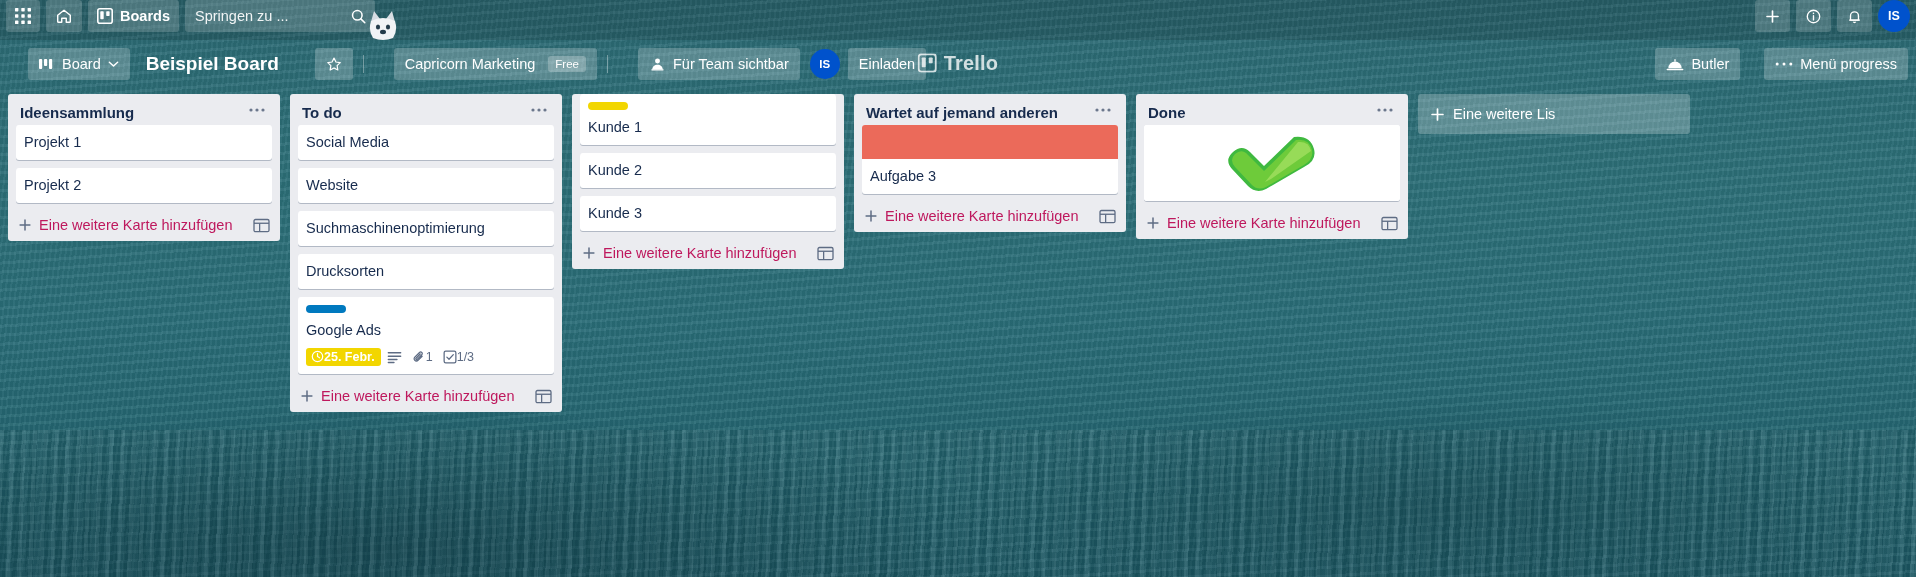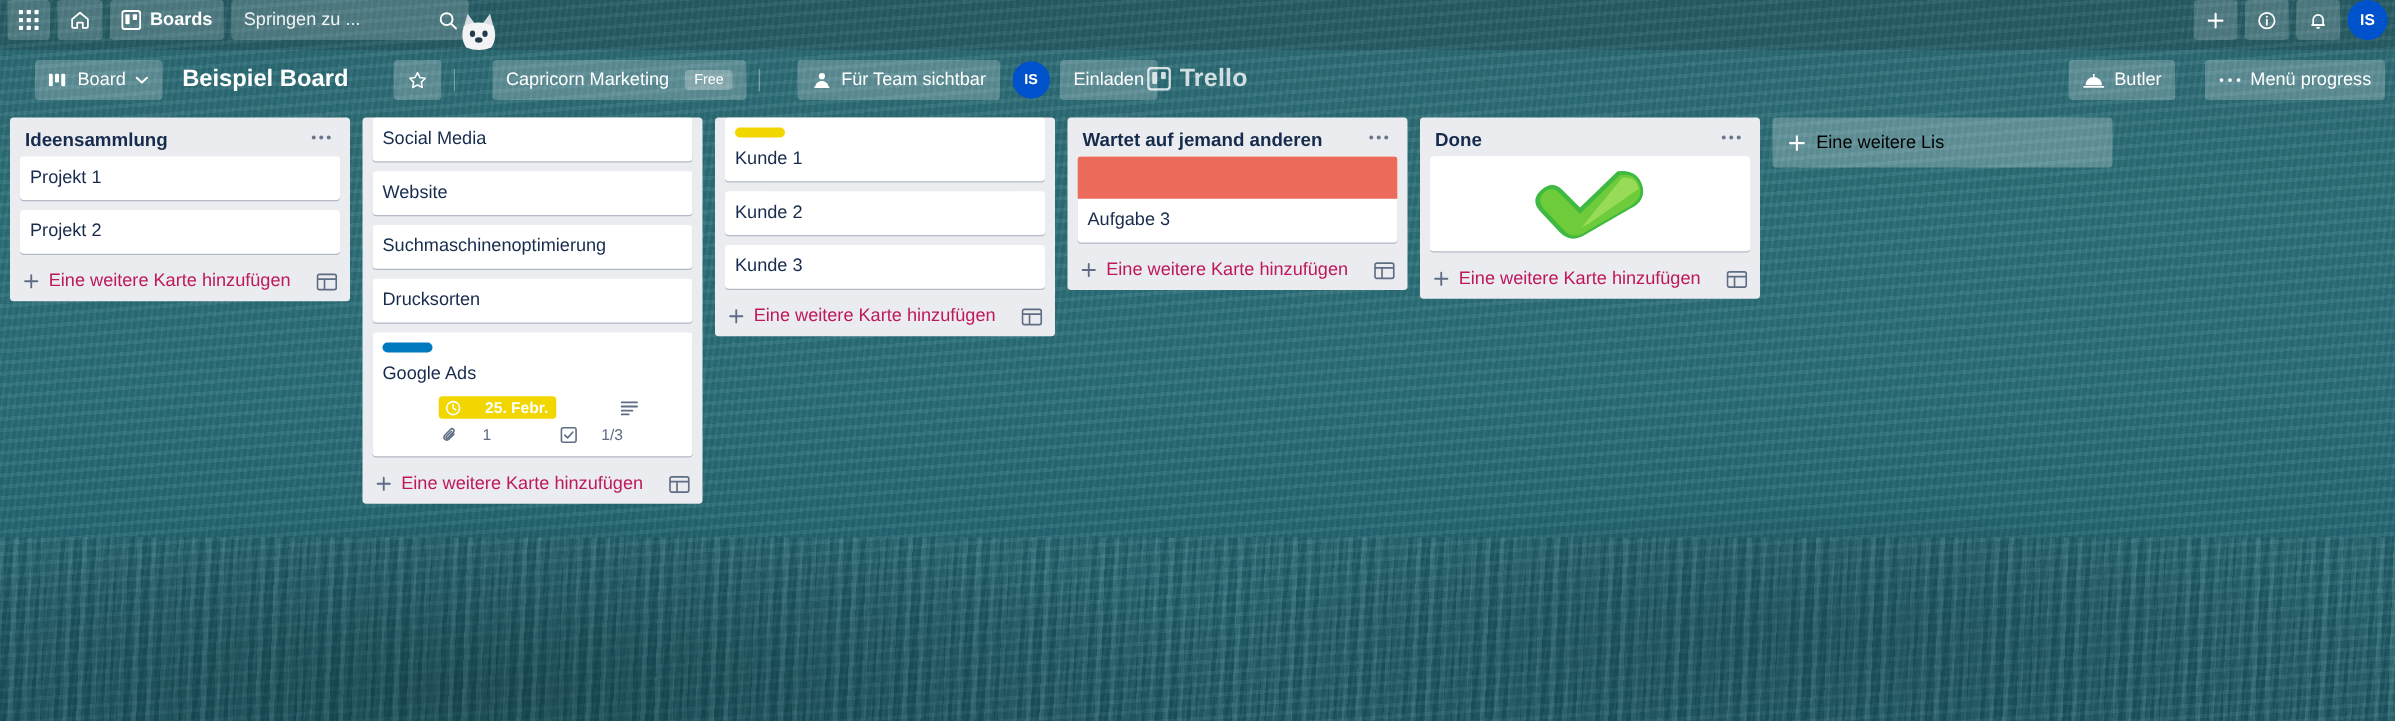--- a/index.html
+++ b/index.html
@@ -189,21 +189,21 @@
   .label-bar { height: 8px; width: 40px; border-radius: 4px; margin: 8px 0 0 8px; }
   .cover { height: 34px; width: 100%; }
   .badges {
     display: flex; align-items: center;
     gap: 4px;
     padding: 0 8px 8px 8px;
     color: #5e6c84;
     font-size: 12.5px;
     flex-wrap: wrap;
   }
-  .badge { display: flex; align-items: flex-end; gap: 19px; padding: 2px 4px 2px 2px; margin-left: 45px; }
+  .badge { display: flex; align-items: flex-start; gap: 0; padding: 2px 4px 2px 2px; }
   .badge.due {
     background: #f2d600; color: #fff;
     border-radius: 3px;
     padding: 2px 6px 2px 5px;
     font-weight: bold;
   }
   .list-footer {
     display: flex; align-items: center;
     gap: 7px;
     padding: 6px 10px 4px 10px;
@@ -211,21 +211,21 @@
     font-size: 14.5px;
     cursor: pointer; user-select: none;
   }
   .list-footer .add-label { flex: 1; }
   .add-list {
     flex: 0 0 272px;
     width: 272px;
     height: 40px;
     background: rgba(255,255,255,.24);
     border-radius: 3px;
-    color: #000000;
+    color: #ffffff;
     display: flex; align-items: center; gap: 8px;
     padding: 0 12px;
     font-size: 14.5px;
     cursor: pointer; user-select: none;
     white-space: nowrap; overflow: hidden;
   }
   .done-cover { position: relative; height: 76px; background:#fff; }
   svg { display: block; }
 </style>
 </head>
@@ -448,20 +448,30 @@
         <span>
           <svg width="17" height="15" viewBox="0 0 18 16" fill="none" stroke="#5e6c84" stroke-width="1.4">
             <rect x="1" y="1.6" width="16" height="13" rx="1.6"></rect>
             <path d="M1 5.6h16"></path>
             <path d="M7 5.6v9"></path>
           </svg>
         </span>
       </div>
     </div>
     <div class="list">
+      <div class="list-header">
+        <div class="list-title">To do</div>
+        <div class="list-menu">
+          <svg width="16" height="4" viewBox="0 0 16 4" fill="#6b778c">
+            <circle cx="2" cy="2" r="1.6"></circle>
+            <circle cx="8" cy="2" r="1.6"></circle>
+            <circle cx="14" cy="2" r="1.6"></circle>
+          </svg>
+        </div>
+      </div>
       <div class="cards">
         <div class="card">
           <div class="card-title">Social Media</div>
         </div>
         <div class="card">
           <div class="card-title">Website</div>
         </div>
         <div class="card">
           <div class="card-title">Suchmaschinenoptimierung</div>
         </div>

